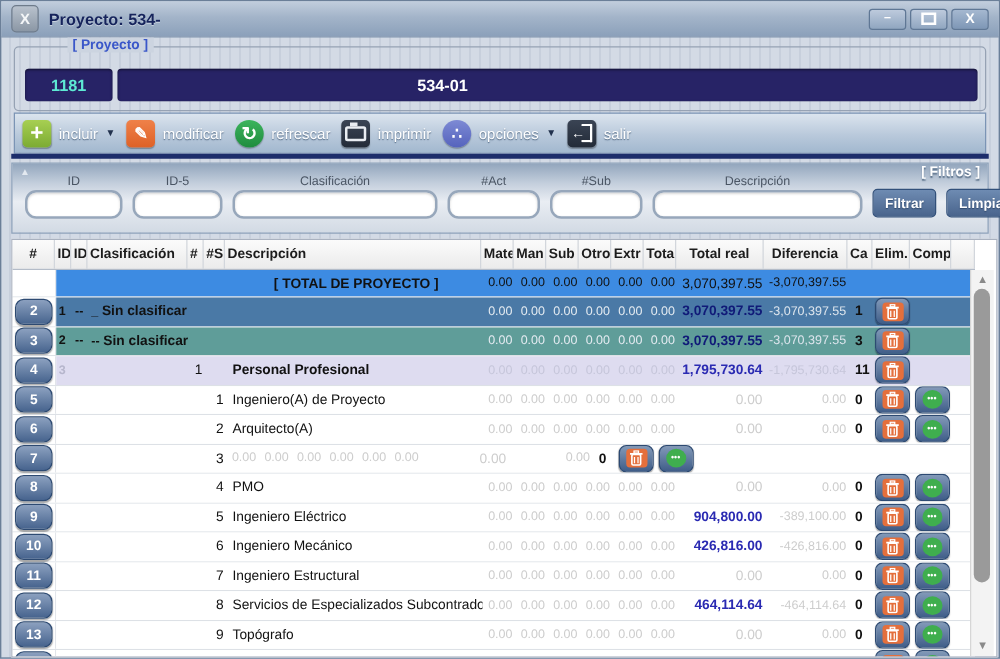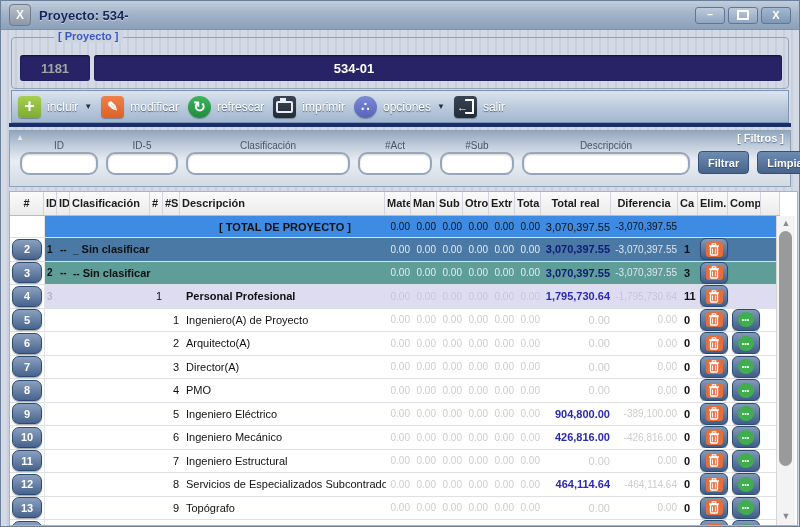--- a/index.html
+++ b/index.html
@@ -20,21 +20,21 @@
     background:linear-gradient(180deg,#bdcadc,#90a6c0);
     color:#fff;font-size:10px;font-weight:bold;display:flex;align-items:center;justify-content:center;line-height:1;}
   .wbtn-close{background:linear-gradient(180deg,#a5b8d0,#7e97b6);font-size:11px;}
   .max-box{display:block;width:8px;height:6px;border:2px solid #fff;}
   
   .project-box{position:absolute;top:36px;left:10px;right:10px;height:50px;
     border:1px solid #96a2b4;border-radius:4px;}
   .project-legend{position:absolute;top:-8px;left:42px;padding:0 4px;font-size:11px;font-weight:bold;color:#3a57c9;
     background:#ccd4e0;}
   .proj-id{position:absolute;left:8px;top:17px;width:70px;height:26px;background:#272366;border-radius:3px;
-    color:#a3a3a3;font-weight:bold;font-size:13px;display:flex;align-items:center;justify-content:center;
+    color:#5eead4;font-weight:bold;font-size:13px;display:flex;align-items:center;justify-content:center;
     box-shadow:inset 0 1px 2px rgba(0,0,0,.5);}
   .proj-code{position:absolute;left:82px;top:17px;right:6px;height:26px;background:#272366;border-radius:3px;
     color:#fff;font-weight:bold;font-size:13px;display:flex;align-items:center;justify-content:center;
     box-shadow:inset 0 1px 2px rgba(0,0,0,.5);}
   .proj-code span{transform:translateX(-95px);margin-left:22px;}
   
   .toolbar{position:absolute;top:89px;left:10px;right:10px;height:33px;box-sizing:border-box;
     background:linear-gradient(180deg,#dbe4ee 0%,#b9c9db 55%,#a2b8cf 100%);
     border:1px solid #7b94b5;display:flex;align-items:center;padding:0 6px;gap:9px;}
   .tb-item{display:flex;align-items:center;gap:6px;cursor:default;}
@@ -475,21 +475,20 @@
         <div class="trow">
           <div class="c-num">
             <div class="numbtn">7</div>
           </div>
           <div class="row-body bg-normal">
             <span class="cell c-id1"></span>
             <span class="cell c-id2"></span>
             <span class="cell c-clasif"></span>
             <span class="cell c-act"></span>
             <span class="cell c-sub">3</span>
-            <span class="cell c-desc">Director(A)</span>
             <span class="cell c-val">0.00</span>
             <span class="cell c-val">0.00</span>
             <span class="cell c-val">0.00</span>
             <span class="cell c-val">0.00</span>
             <span class="cell c-val">0.00</span>
             <span class="cell c-val">0.00</span>
             <span class="cell c-total">0.00</span>
             <span class="cell c-dif">0.00</span>
             <span class="cell c-ca">0</span>
             <span class="cell c-elim">

